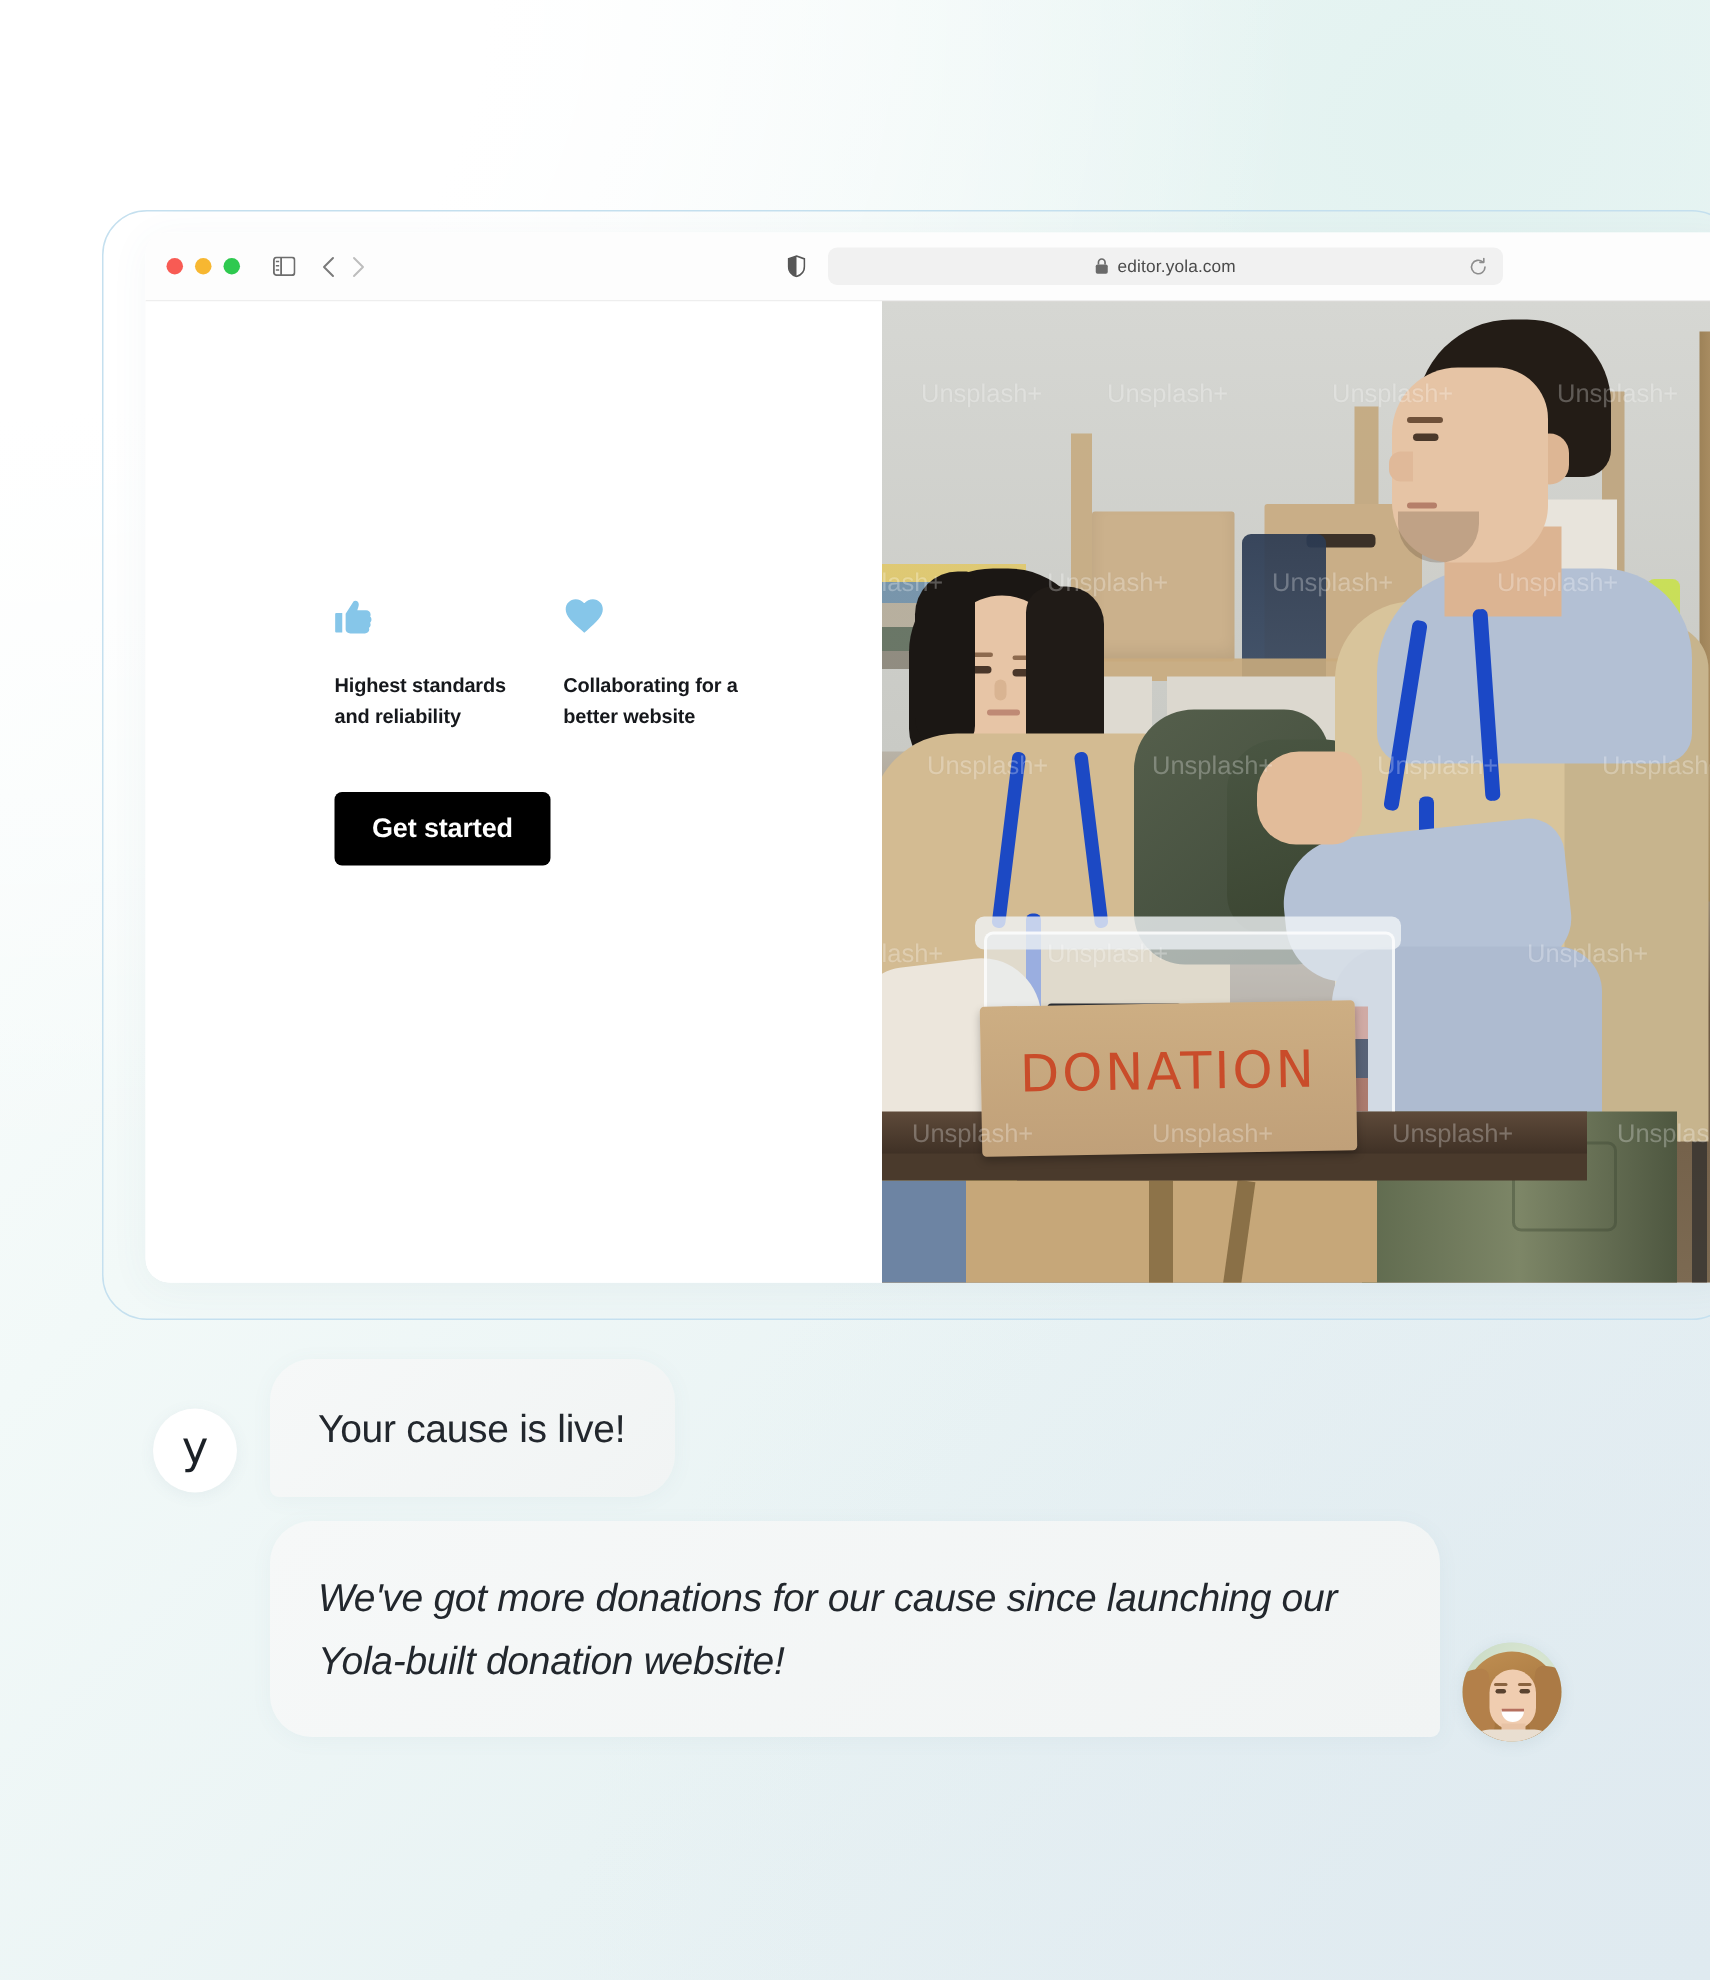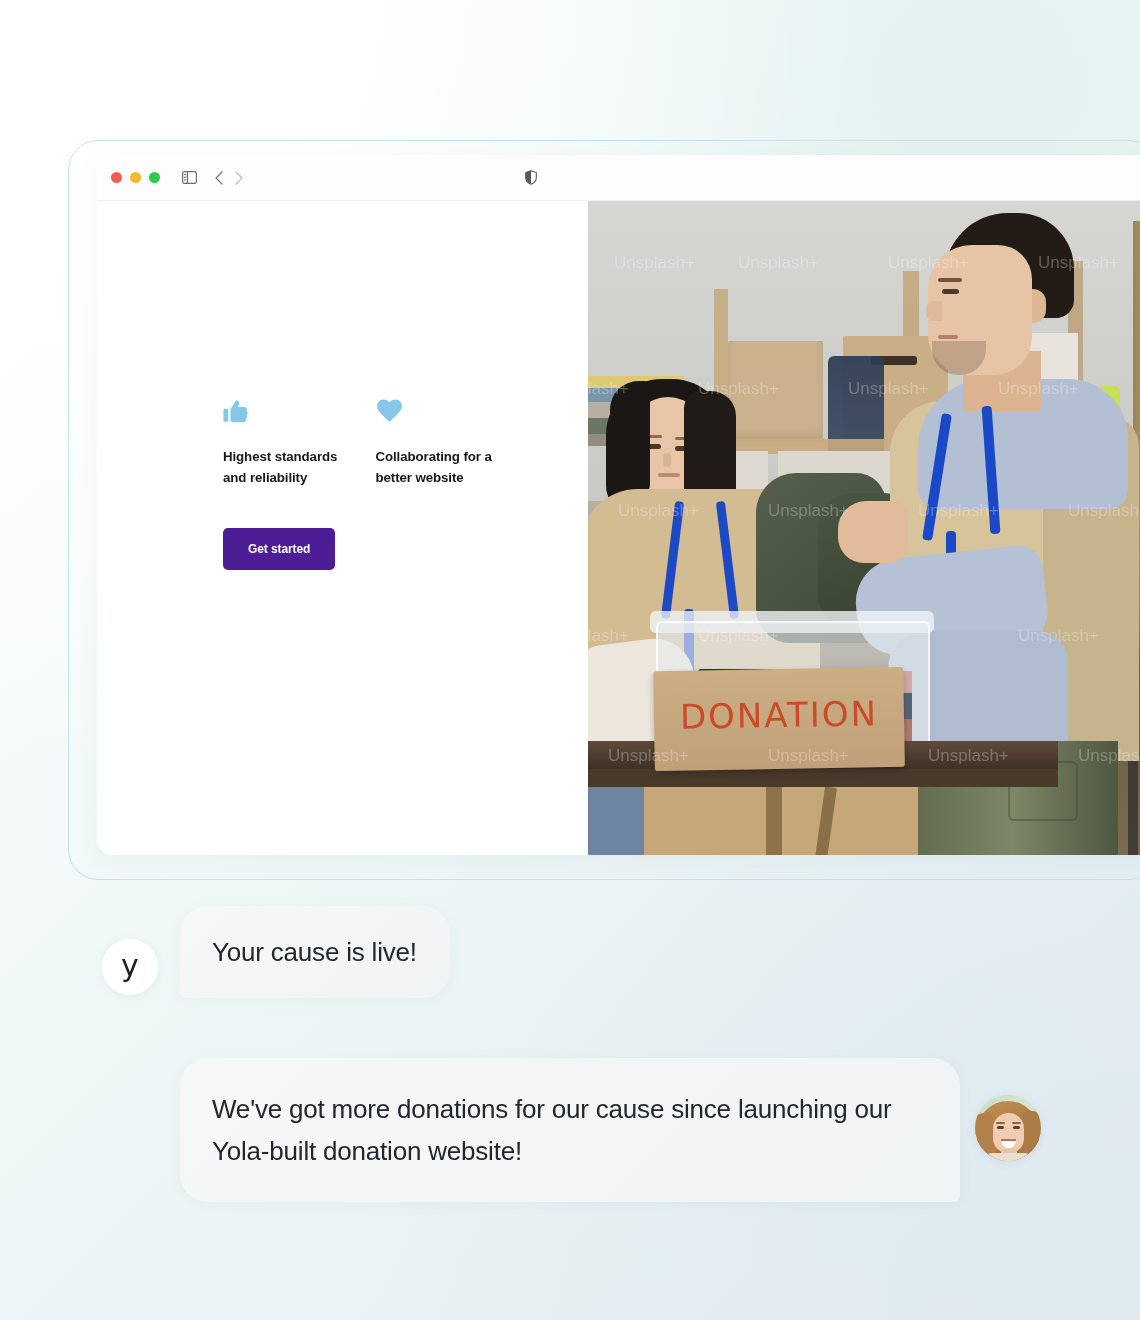--- a/index.html
+++ b/index.html
@@ -165,23 +165,23 @@
     line-height: 21px;
     font-weight: 700;
     color: #16181c;
     letter-spacing: -0.1px;
     max-width: 135px;
     margin-top: 20px;
   }
   .cta {
     margin-top: 40px;
     display: inline-block;
-    background: #4c1d95;
+    background: #000000;
     color: #ffffff;
-    font-size: 12px;
+    font-size: 18px;
     font-weight: 700;
     letter-spacing: -0.1px;
     padding: 14px 25px;
     border: none;
     border-radius: 5px;
     cursor: pointer;
     font-family: "Liberation Sans", sans-serif;
   }
 
   
@@ -346,25 +346,26 @@
   .bubble-1 {
     left: 180px; top: 906px;
     width: 270px; height: 92px;
     padding: 0 0 0 32px;
     box-sizing: border-box;
     border-radius: 28px 28px 28px 6px;
   }
   .bubble-1 .txt { font-size: 26px; color: #22272d; letter-spacing: -0.2px; }
 
   .bubble-2 {
-    left: 180px; top: 1058px;
+    left: 180px; top: 1014px;
     width: 780px; height: 144px;
     padding: 0 40px 0 32px;
     box-sizing: border-box;
     border-radius: 28px 28px 6px 28px;
+    font-style: italic;
   }
   .bubble-2 .txt {
     font-size: 26px;
     line-height: 42px;
     color: #22272d;
     letter-spacing: -0.2px;
   }
 
   .person-avatar {
     position: absolute;
@@ -431,20 +432,37 @@
       </span>
     </div>
 
     <span class="shield-wrap">
       <svg width="12" height="15" viewBox="0 0 12 15" fill="none">
         <path d="M6 0.7L11.3 2.6v5c0 3.3-2.3 5.7-5.3 6.7C3 13.3.7 10.9.7 7.6v-5L6 .7z" stroke="#575757" stroke-width="1.1" fill="none"></path>
         <path d="M6 0.9v13.2c-3-1-5.2-3.4-5.2-6.5v-5L6 .9z" fill="#575757"></path>
       </svg>
     </span>
 
+    <div class="url-bar">
+      <span class="url-inner">
+        <span class="lock-icon">
+          <svg width="9" height="11" viewBox="0 0 9 11" fill="none">
+            <rect x="0.5" y="4.3" width="8" height="6.2" rx="1.2" fill="#6a6a6a"></rect>
+            <path d="M2.3 4.3V2.9a2.2 2.2 0 114.4 0v1.4" stroke="#6a6a6a" stroke-width="1.1" fill="none"></path>
+          </svg>
+        </span>
+        <span class="url-text">editor.yola.com</span>
+      </span>
+      <span class="reload-icon">
+        <svg width="13" height="13" viewBox="0 0 13 13" fill="none">
+          <path d="M11 6.5a4.5 4.5 0 11-1.5-3.35" stroke="#8d8d8d" stroke-width="1.1" stroke-linecap="round" fill="none"></path>
+          <path d="M10.2 0.8v2.6H7.6" stroke="#8d8d8d" stroke-width="1.1" stroke-linecap="round" stroke-linejoin="round" fill="none"></path>
+        </svg>
+      </span>
+    </div>
   </div>
 
   <div class="site">
 
     <div class="site-left">
       <div class="hero-inner">
 
 
         <div class="features">
 

